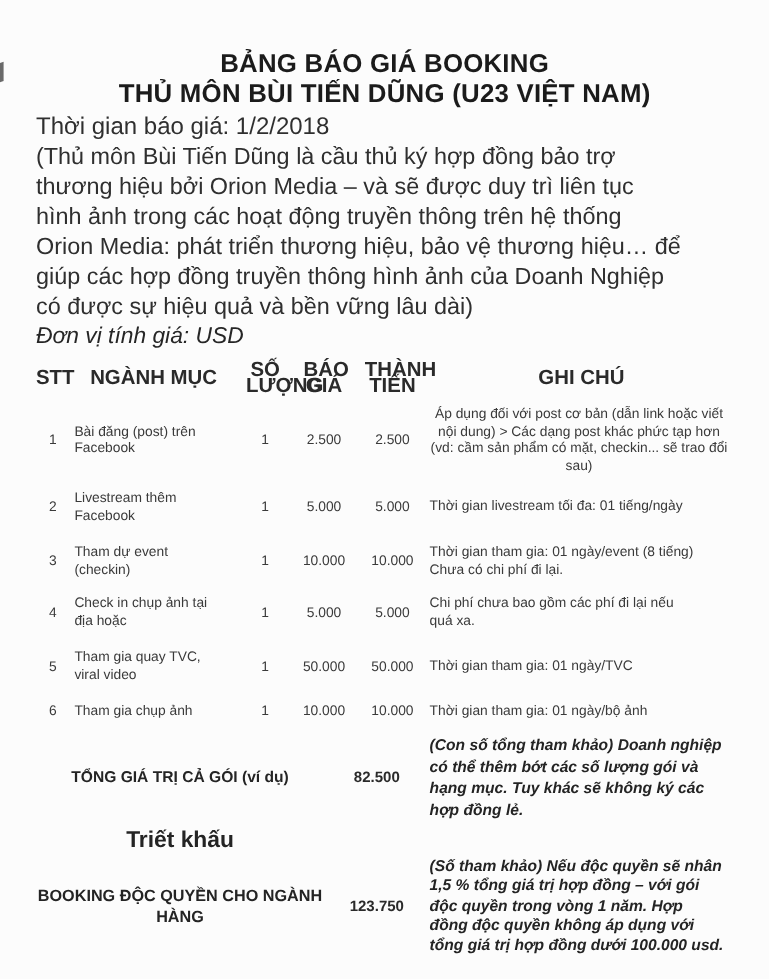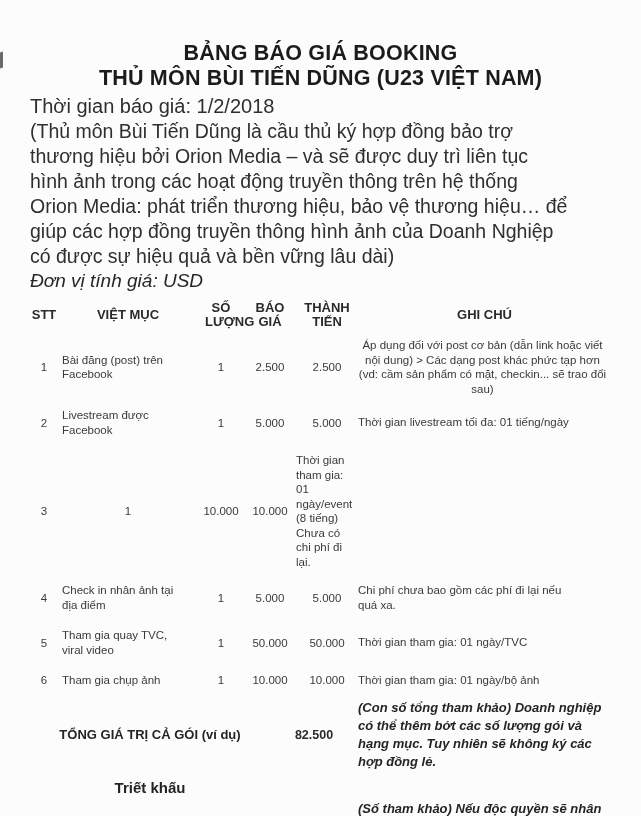--- a/index.html
+++ b/index.html
@@ -22,21 +22,21 @@
     font-size: 21.5px; line-height: 25px; color: #1b1b1b; letter-spacing: 0.2px; }
 
   .meta { margin: 3px 30px 0; font-size: 20px; line-height: 25px; color: #2f2f2f; }
   .intro { margin: 0 30px; width: 540px; font-size: 19.5px; line-height: 25px; color: #2f2f2f; }
   .unit { margin: 0 32px 8px 30px; text-align: left; font-style: italic;
     font-size: 19px; line-height: 24px; color: #262626; }
 
   .tbl { margin: 0 30px; }
   .trow { display: grid; grid-template-columns: 28px 140px 46px 52px 62px 1fr;
     align-items: center; }
-  .thead { font-weight: bold; font-size: 13px; line-height: 13.5px;
+  .thead { font-weight: bold; font-size: 17px; line-height: 13.5px;
     color: #2a2a2a; margin-bottom: 10px; }
   .thead > div { text-align: center; }
   .th-qty { padding: 0 7px; }
   .th-price { padding: 0 9px; }
   .th-amount { padding: 0 8px; }
 
   .c-stt { text-align: center; font-size: 11.5px; color: #3a3a3a; }
   .c-item { font-size: 11.5px; line-height: 14.5px; padding-left: 4px; padding-right: 10px; color: #3a3a3a; }
   .c-num { text-align: center; font-size: 11.5px; color: #3a3a3a; }
   .c-note { font-size: 11.5px; line-height: 14.5px; white-space: pre-line;
@@ -52,21 +52,21 @@
 
   .summary-row { display: grid; grid-template-columns: 240px 88px 1fr;
     align-items: center; margin: 0 30px; }
   .s-label { text-align: center; font-weight: bold; font-size: 13px;
     line-height: 16px; color: #242424; }
   .s-amount { text-align: center; font-weight: bold; font-size: 12.5px; color: #2a2a2a; }
   .s-note { font-weight: bold; font-style: italic; font-size: 13px;
     line-height: 18px; max-width: 256px; color: #242424; }
   .sum-a { margin-bottom: 9px; }
   .sum-b { margin-bottom: 5px; }
-  .sum-b .s-label { font-size: 15px; }
+  .sum-b .s-label { font-size: 19px; }
   .sum-b .s-note { font-size: 15.5px; line-height: 22px; max-width: 245px; }
   .sum-c .s-label { font-size: 13.5px; line-height: 17px; }
   .sum-c .s-note { font-size: 13px; line-height: 16.5px; max-width: 245px; }
 </style>
 </head>
 <body>
 
 <div class="page">
   <div class="artifact-left"></div>
 
@@ -75,57 +75,58 @@
     <div>THỦ MÔN BÙI TIẾN DŨNG (U23 VIỆT NAM)</div>
   </div>
 
   <div class="meta">Thời gian báo giá: 1/2/2018</div>
   <div class="intro">(Thủ môn Bùi Tiến Dũng là cầu thủ ký hợp đồng bảo trợ thương hiệu bởi Orion Media – và sẽ được duy trì liên tục hình ảnh trong các hoạt động truyền thông trên hệ thống Orion Media: phát triển thương hiệu, bảo vệ thương hiệu… để giúp các hợp đồng truyền thông hình ảnh của Doanh Nghiệp có được sự hiệu quả và bền vững lâu dài)</div>
   <div class="unit">Đơn vị tính giá: USD</div>
 
   <div class="tbl">
     <div class="trow thead">
       <div>STT</div>
-      <div>VIỆT MỤC</div>
+      <div>NGÀNH MỤC</div>
       <div class="th-qty">SỐ LƯỢNG</div>
       <div class="th-price">BÁO GIÁ</div>
       <div class="th-amount">THÀNH TIẾN</div>
       <div>GHI CHÚ</div>
     </div>
 
     <div class="trow r1">
       <div class="c-stt">1</div>
       <div class="c-item">Bài đăng (post) trên Facebook</div>
       <div class="c-num">1</div>
       <div class="c-num">2.500</div>
       <div class="c-num">2.500</div>
       <div class="c-note note-center">Áp dụng đối với post cơ bản (dẫn link hoặc viết nội dung) &gt; Các dạng post khác phức tạp hơn (vd: cầm sản phẩm có mặt, checkin... sẽ trao đổi sau)</div>
     </div>
 
     <div class="trow r2">
       <div class="c-stt">2</div>
-      <div class="c-item">Livestream được Facebook</div>
+      <div class="c-item">Livestream thêm Facebook</div>
       <div class="c-num">1</div>
       <div class="c-num">5.000</div>
       <div class="c-num">5.000</div>
       <div class="c-note">Thời gian livestream tối đa: 01 tiếng/ngày</div>
     </div>
 
     <div class="trow r3">
       <div class="c-stt">3</div>
+      <div class="c-item">Tham dự event (checkin)</div>
       <div class="c-num">1</div>
       <div class="c-num">10.000</div>
       <div class="c-num">10.000</div>
       <div class="c-note">Thời gian tham gia: 01 ngày/event (8 tiếng)
 Chưa có chi phí đi lại.</div>
     </div>
 
     <div class="trow r4">
       <div class="c-stt">4</div>
-      <div class="c-item">Check in nhân ảnh tại địa điểm</div>
+      <div class="c-item">Check in chụp ảnh tại địa hoặc</div>
       <div class="c-num">1</div>
       <div class="c-num">5.000</div>
       <div class="c-num">5.000</div>
       <div class="c-note">Chi phí chưa bao gồm các phí đi lại nếu
 quá xa.</div>
     </div>
 
     <div class="trow r5">
       <div class="c-stt">5</div>
       <div class="c-item">Tham gia quay TVC, viral video</div>
@@ -141,21 +142,21 @@
       <div class="c-num">1</div>
       <div class="c-num">10.000</div>
       <div class="c-num">10.000</div>
       <div class="c-note">Thời gian tham gia: 01 ngày/bộ ảnh</div>
     </div>
   </div>
 
   <div class="summary-row sum-a">
     <div class="s-label">TỔNG GIÁ TRỊ CẢ GÓI (ví dụ)</div>
     <div class="s-amount">82.500</div>
-    <div class="s-note">(Con số tổng tham khảo) Doanh nghiệp có thể thêm bớt các số lượng gói và hạng mục. Tuy nhiên sẽ không ký các hợp đồng lẻ.</div>
+    <div class="s-note">(Con số tổng tham khảo) Doanh nghiệp có thể thêm bớt các số lượng gói và hạng mục. Tuy khác sẽ không ký các hợp đồng lẻ.</div>
   </div>
 
   <div class="summary-row sum-b">
     <div class="s-label">Triết khấu</div>
     <div class="s-amount"></div>
   </div>
 
   <div class="summary-row sum-c">
     <div class="s-label">BOOKING ĐỘC QUYỀN CHO NGÀNH HÀNG</div>
     <div class="s-amount">123.750</div>

